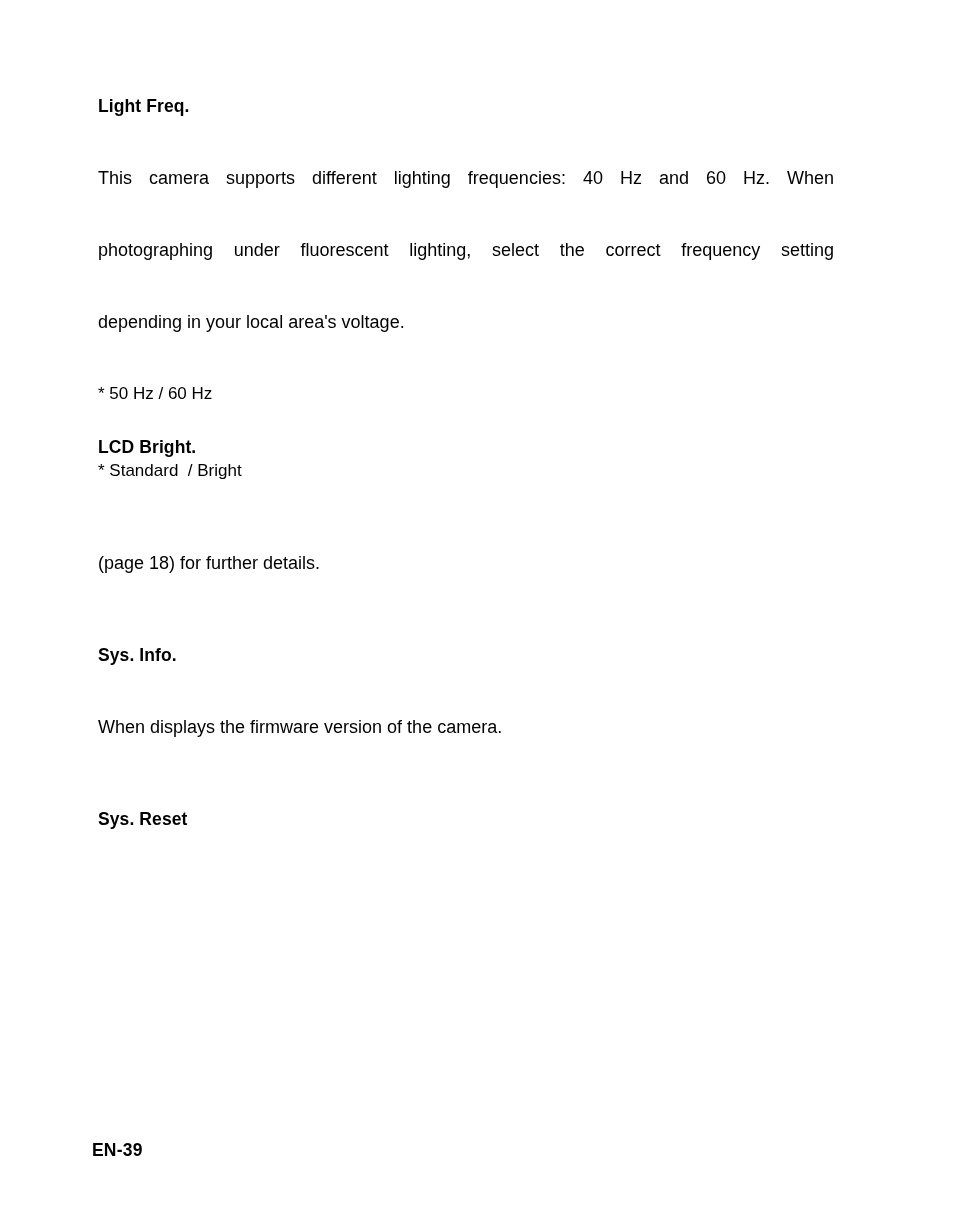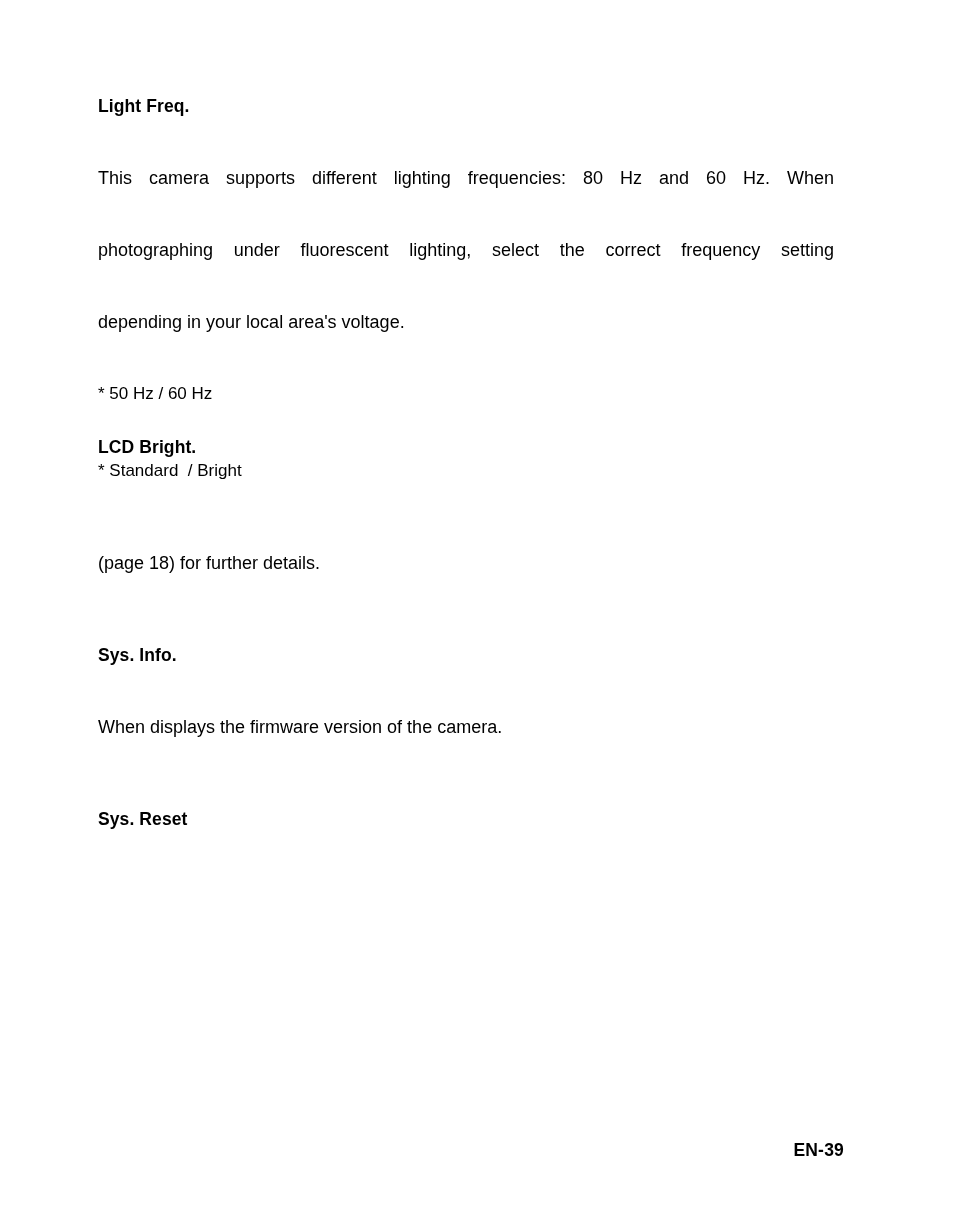--- a/index.html
+++ b/index.html
@@ -67,41 +67,41 @@
 
   .star-line {
     font-size: 17px;
     line-height: 24px;
     margin: 0;
     white-space: pre;
   }
 
   .footer {
     position: absolute;
-    left: 108px;
+    left: 92px;
     top: 1138px;
     width: 736px;
-    text-align: right;
+    text-align: left;
     font-size: 17.5px;
     font-weight: bold;
     line-height: 24px;
     letter-spacing: 0.2px;
   }
 </style>
 </head>
 <body>
 
 <div class="page">
 
   <div class="content">
 
     <div class="section gap-large">
       <div class="heading">Light Freq.</div>
       <div class="para">
-        <span class="line stretch">This camera supports different lighting frequencies: 80 Hz and 60 Hz. When</span>
+        <span class="line stretch">This camera supports different lighting frequencies: 40 Hz and 60 Hz. When</span>
         <span class="line stretch">photographing under fluorescent lighting, select the correct frequency setting</span>
         <span class="line">depending in your local area's voltage.</span>
       </div>
       <div class="star-line">* 50 Hz / 60 Hz</div>
     </div>
 
     <div class="section">
       <div class="heading">LCD Bright.</div>
       <div class="star-line">* Standard  / Bright</div>
     </div>

